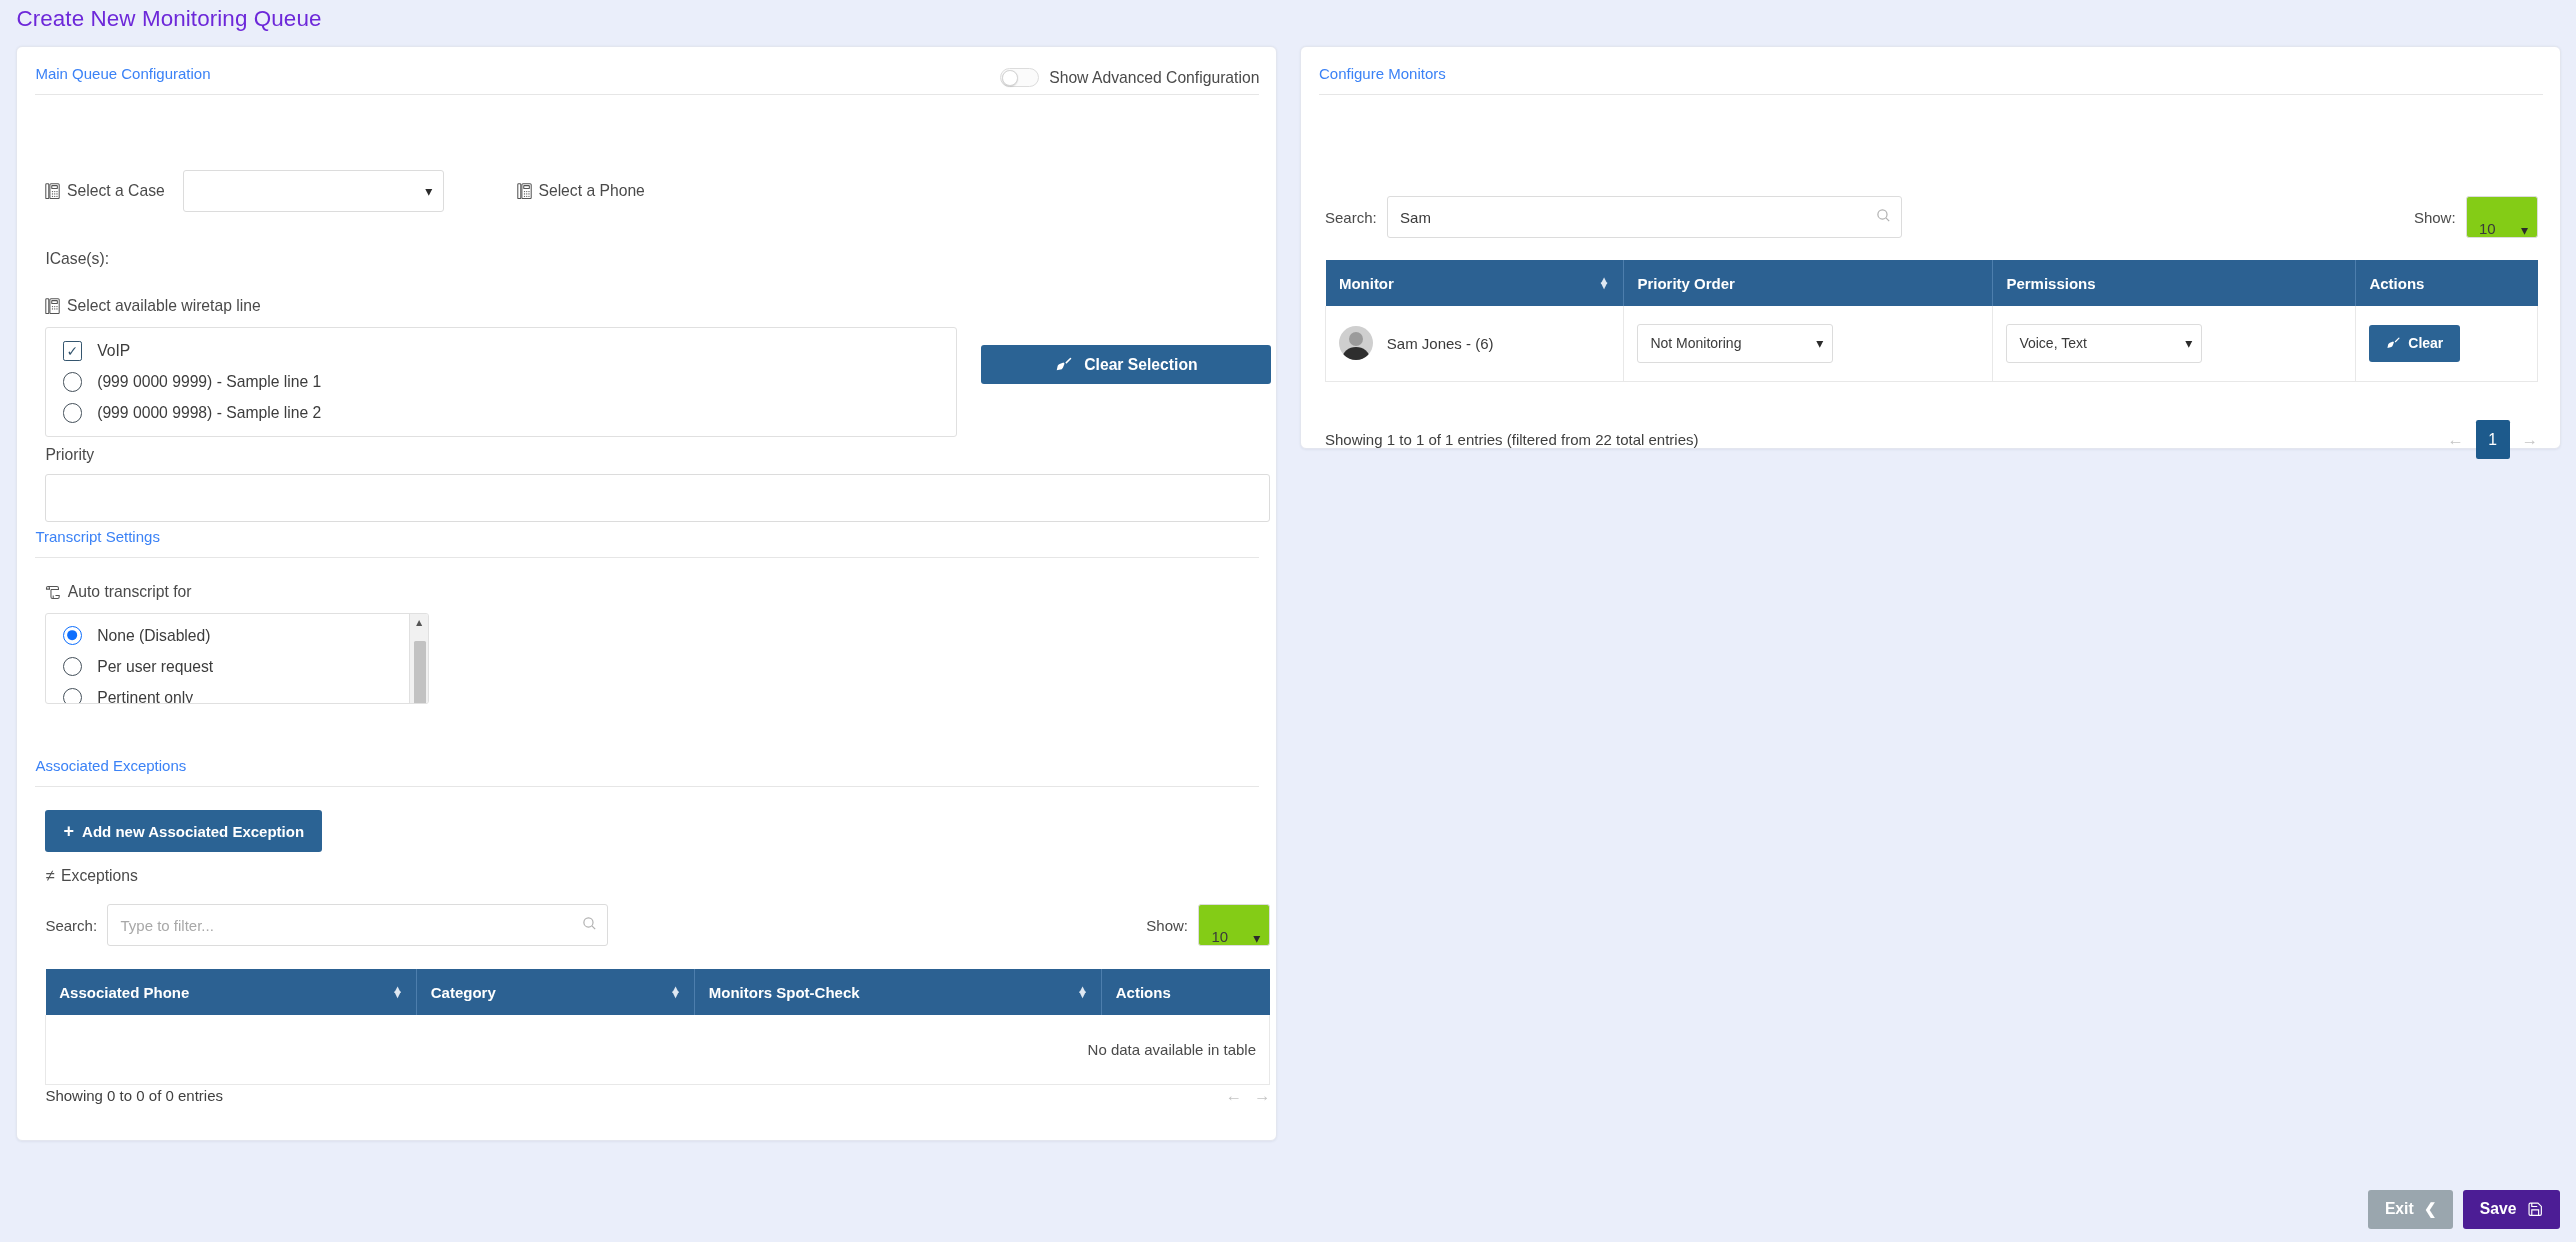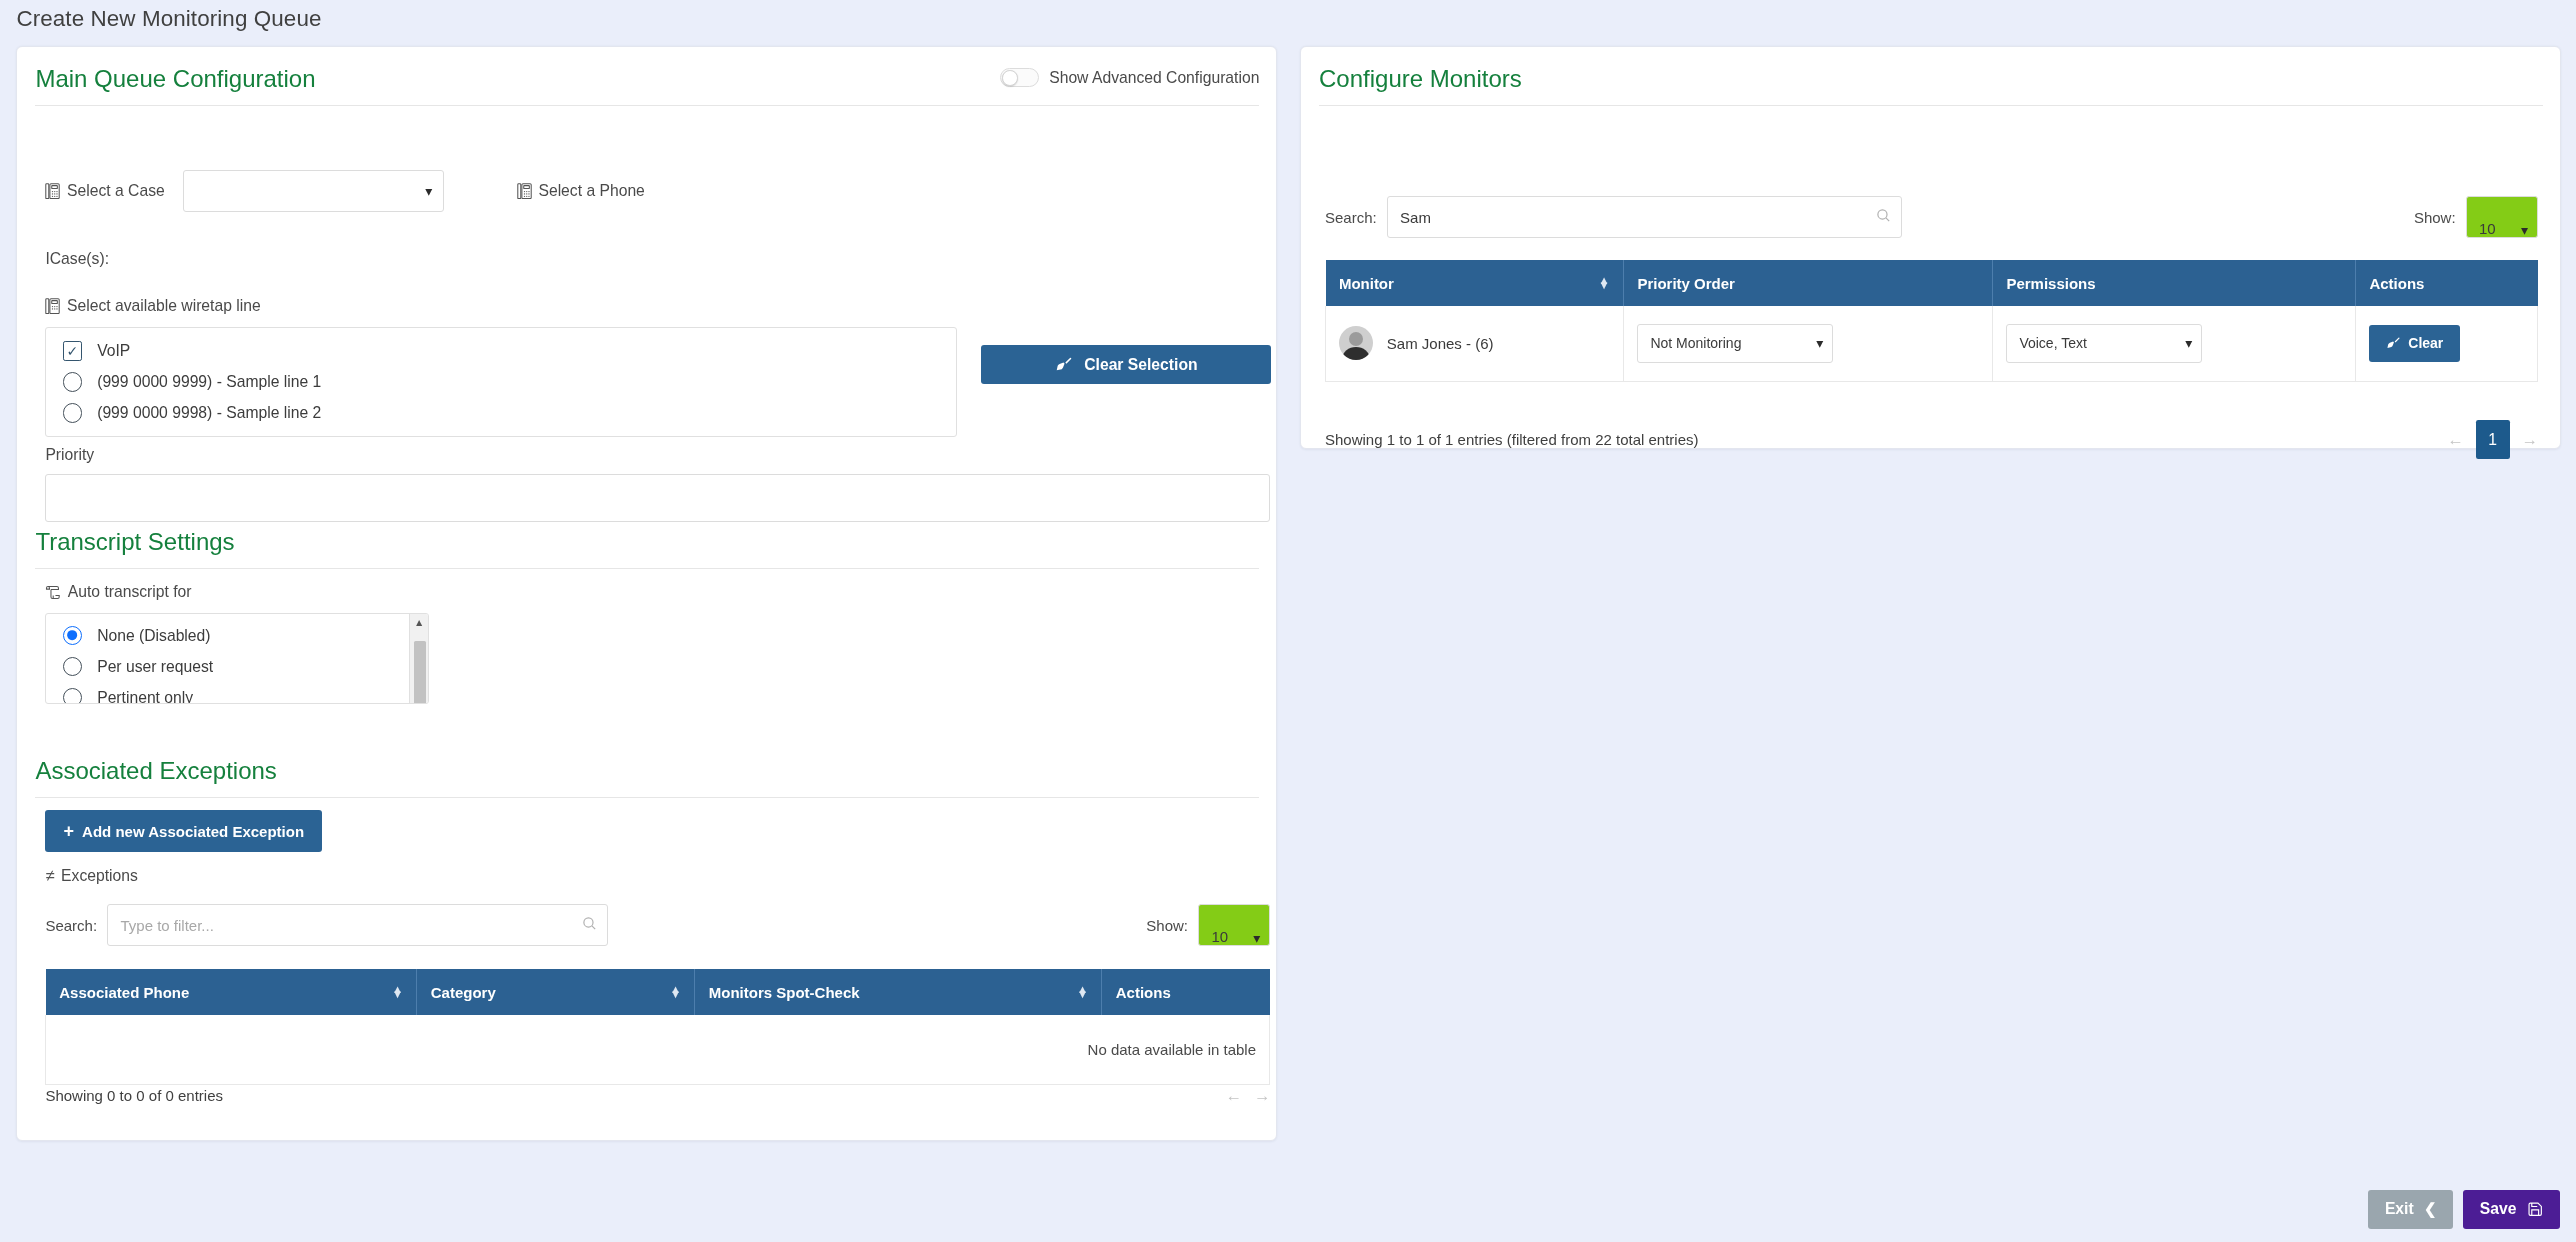--- a/index.html
+++ b/index.html
@@ -7,34 +7,34 @@
     width: 2576px; height: 1242px;
     background: #eaeefa;
     font-family: "Liberation Sans", sans-serif;
     color: #333;
     overflow: hidden;
   }
   .page { position: relative; width: 2576px; height: 1242px; }
 
   .page-title {
     position: absolute; left: 16.4px; top: 6px;
-    font-size: 22.4px; font-weight: 400; color: #404040; letter-spacing: 0.1px;
+    font-size: 22.4px; font-weight: 400; color: #6d28d9; letter-spacing: 0.1px;
   }
 
   
   .panel {
     position: absolute; background: #fff;
     border-radius: 6px; border: 0.7px solid #e3e6ef;
     box-shadow: 0 0.7px 2.2px rgba(40,50,90,.07);
   }
   #left-panel  { left: 16.4px;  top: 46px;  width: 1261px; height: 1095px; }
   #right-panel { left: 1300px; top: 46px; width: 1261px; height: 403px; }
 
   .sec-head {
-    font-size: 24px; color: #15803d; font-weight: 400;
+    font-size: 15px; color: #3b82f6; font-weight: 400;
     padding: 0 0 12px 0;
   }
   .sec-rule { border-bottom: 0.7px solid #e6e6e6; }
 
   
   .row { display: flex; align-items: center; }
   .lbl { font-size: 15.7px; color: #4a4a4a; display: flex; align-items: center; gap: 6.7px; }
   .ico { display: inline-flex; align-items: center; justify-content: center; color: #555; }
   .ico svg { display: block; }
 

